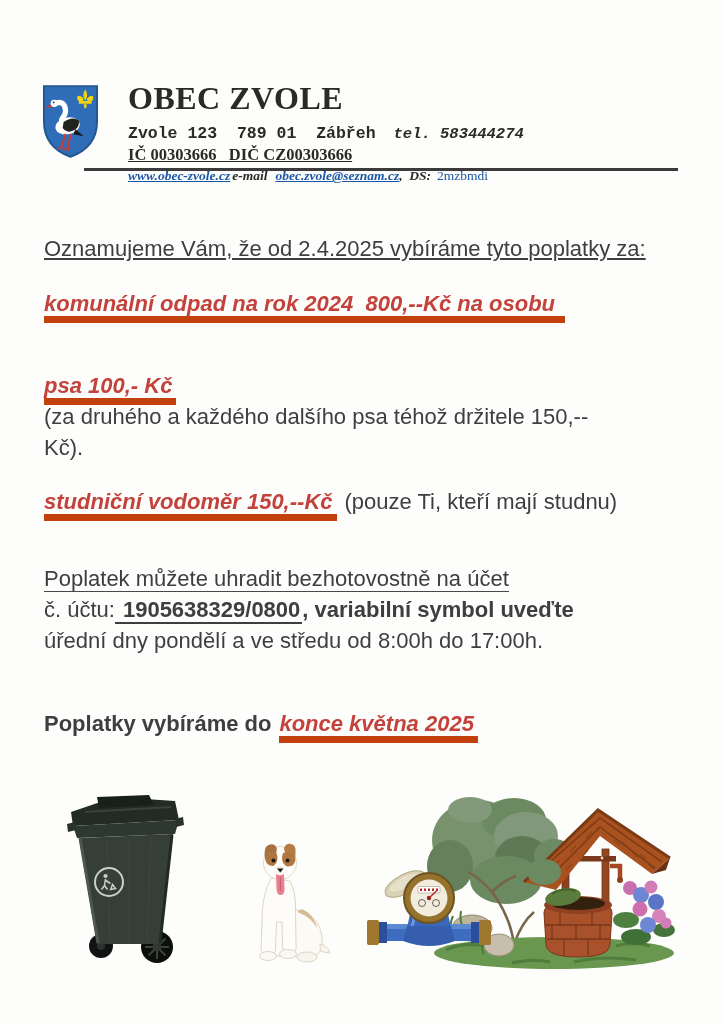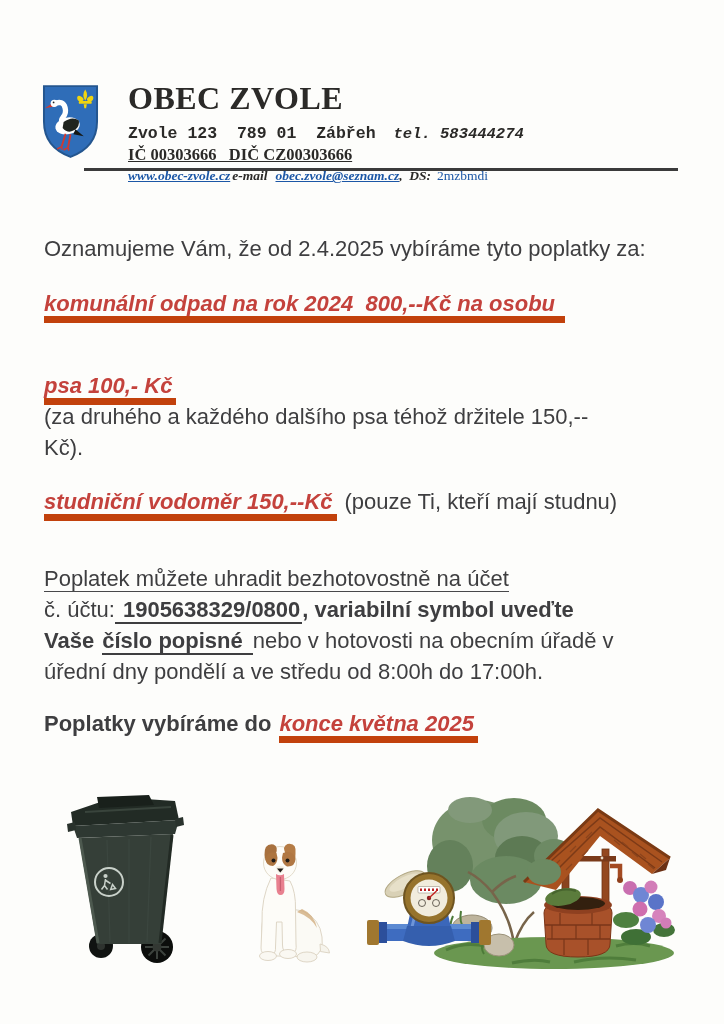--- a/index.html
+++ b/index.html
@@ -25,21 +25,21 @@
   .links a { color:#1c57a6; text-decoration:underline; }
   .eml { margin-left:2px; }
   .links a.email { margin-left:8px;font-family:Liberation Serif, serif; }
   .ds-label { }
   .ds-value { margin-left:6px; color:#1c57a6; font-style:normal; font-weight:400; }
   .rule { position:absolute; left:84px; top:168px; width:594px; height:2.5px; background:#3b3b3b; }
 
   
   .t { position:absolute; left:44px; right:28px; font-size:22px; line-height:31px; }
   .t.single { white-space:pre-wrap; }
-  #intro    { top:233px; }
+  #intro    { top:233px;text-decoration:underline; }
   #fee1     { top:288px; }
   #fee2     { top:370px; }
   #fee2note { top:401px; }
   #fee3     { top:486px; }
   #pay      { top:563px; }
   #deadline { top:708px; }
 
   .red-u {
     color:#c4423c; font-weight:700;
     border-bottom:7px solid #c2410c;
@@ -109,21 +109,20 @@
   <p class="t" id="fee2note">
       <span class="pl plain">(za druhého a každého dalšího psa téhož držitele 150,--</span>
       <span class="pl plain">Kč).</span>
     </p>
 
   <p class="t" id="fee3"><span class="red-u pad-r4">studniční vodoměr 150,--Kč</span><span class="plain gap-l">(pouze Ti, kteří mají studnu)</span></p>
 
   <div class="t" id="pay">
     <span class="pl"><span class="u-reg">Poplatek můžete uhradit bezhotovostně na účet</span></span>
     <span class="pl"><span class="plain">č. účtu:</span><span class="u-bold acct">1905638329/0800</span><span class="b">, variabilní symbol uveďte</span></span>
-    <span class="pl"><span class="b">Vaše</span><span class="u-bold gap-l pad-r">číslo popisné</span><span class="plain">nebo v hotovosti na obecním úřadě v</span></span>
     <span class="pl plain">úřední dny pondělí a ve středu od 8:00h do 17:00h.</span>
   </div>
 
   <p class="t" id="deadline"><span class="b">Poplatky vybíráme do</span><span class="red-u gap-l pad-r4">konce května 2025</span></p>
 </main>
 
 <div class="figures">
 
   <svg class="fig" id="fig-bin" viewBox="0 0 136 182" aria-hidden="true">
     <circle cx="44" cy="160" r="12" fill="#101311"></circle>

